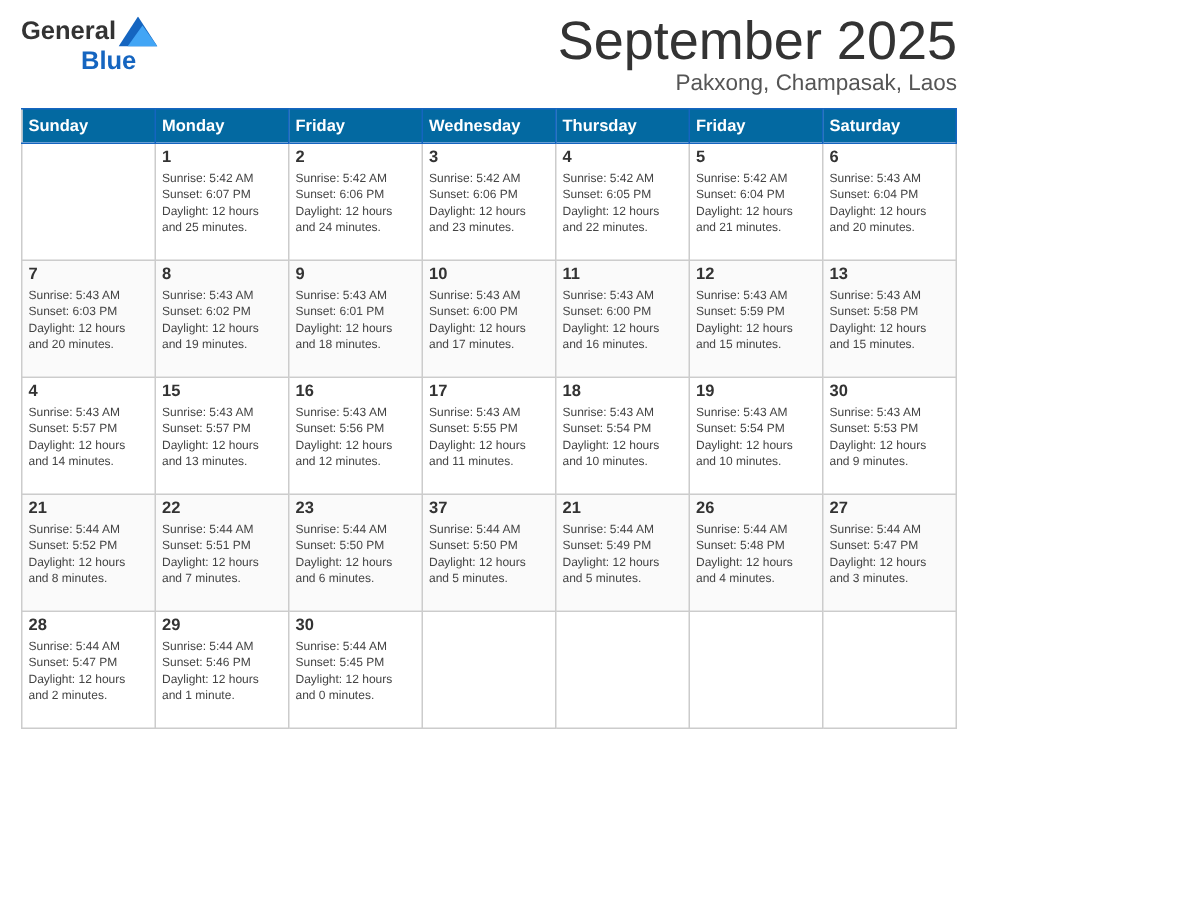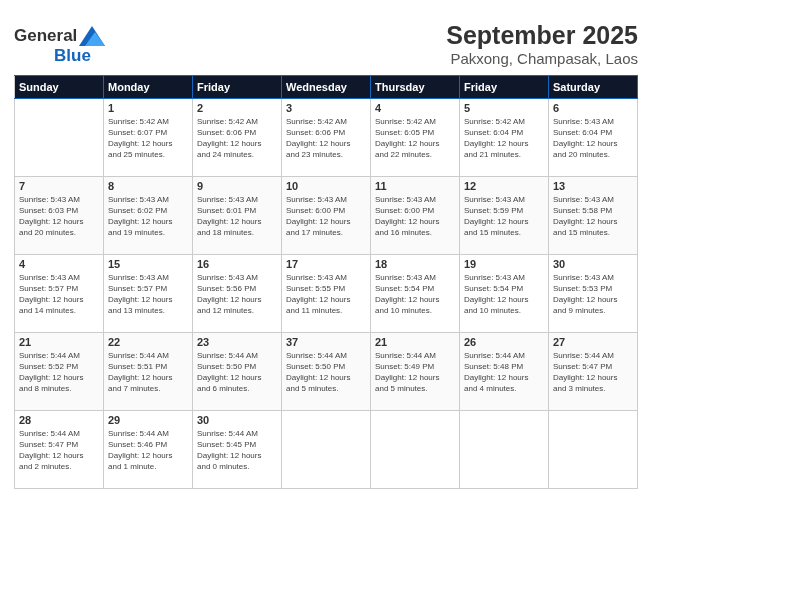--- a/index.html
+++ b/index.html
@@ -6,55 +6,55 @@
     body {
       width: 792px;
       height: 612px;
       font-family: Arial, sans-serif;
       background: #fff;
       overflow: hidden;
     }
     .page {
       width: 652px;
       height: 612px;
-      padding: 22px 14px;
+      padding: 7px 14px;
     }
     .header {
       display: flex;
       justify-content: space-between;
       align-items: flex-start;
       margin-bottom: 8px;
     }
     .logo {
       display: flex;
       align-items: center;
       margin-top: 4px;
     }
     .logo-general { color: #333; }
     .logo-blue { color: #1565c0; margin-left: 40px; }
     .title-block {
       text-align: right;
     }
     .month-title {
-      font-size: 25px;
-      font-weight: bold;
+      font-size: 36px;
+      font-weight: normal;
       color: #333;
       line-height: 1.1;
     }
     .subtitle {
       font-size: 15px;
       color: #555;
     }
     table {
       width: 100%;
       border-collapse: collapse;
       table-layout: fixed;
     }
     th {
-      background-color: #0f172a;
+      background-color: #0369a1;
       color: #fff;
       font-size: 11px;
       font-weight: bold;
       padding: 5px 4px;
       text-align: left;
       border: 1px solid #1565c0;
     }
     td {
       border: 1px solid #ccc;
       vertical-align: top;

